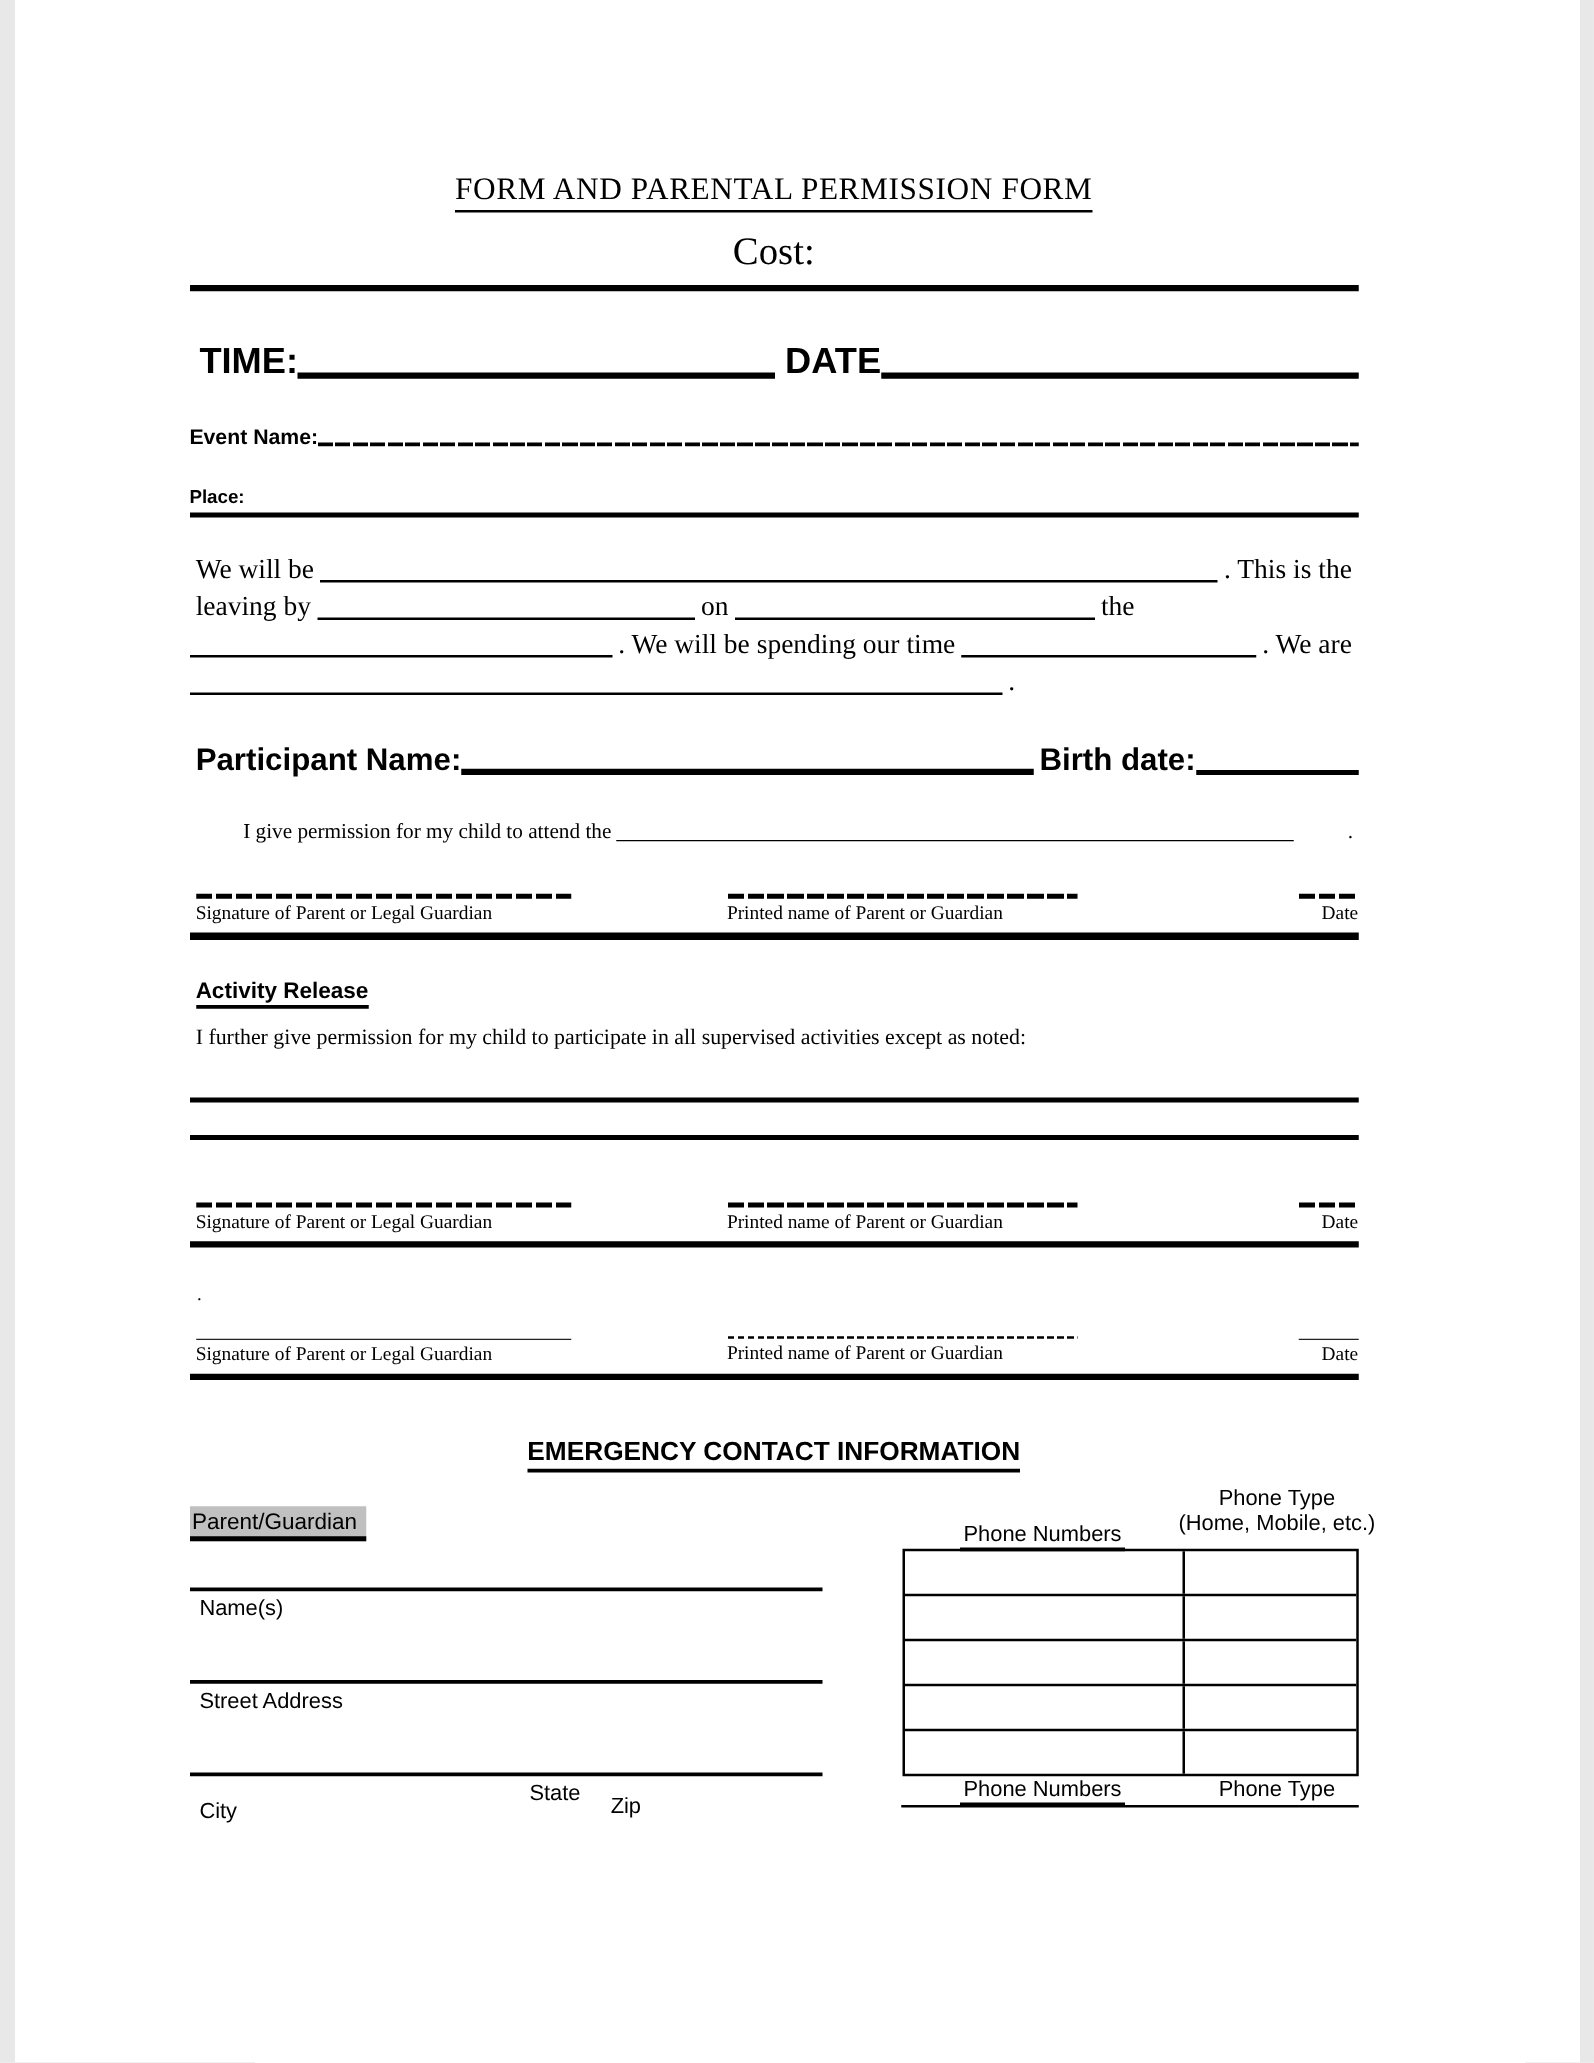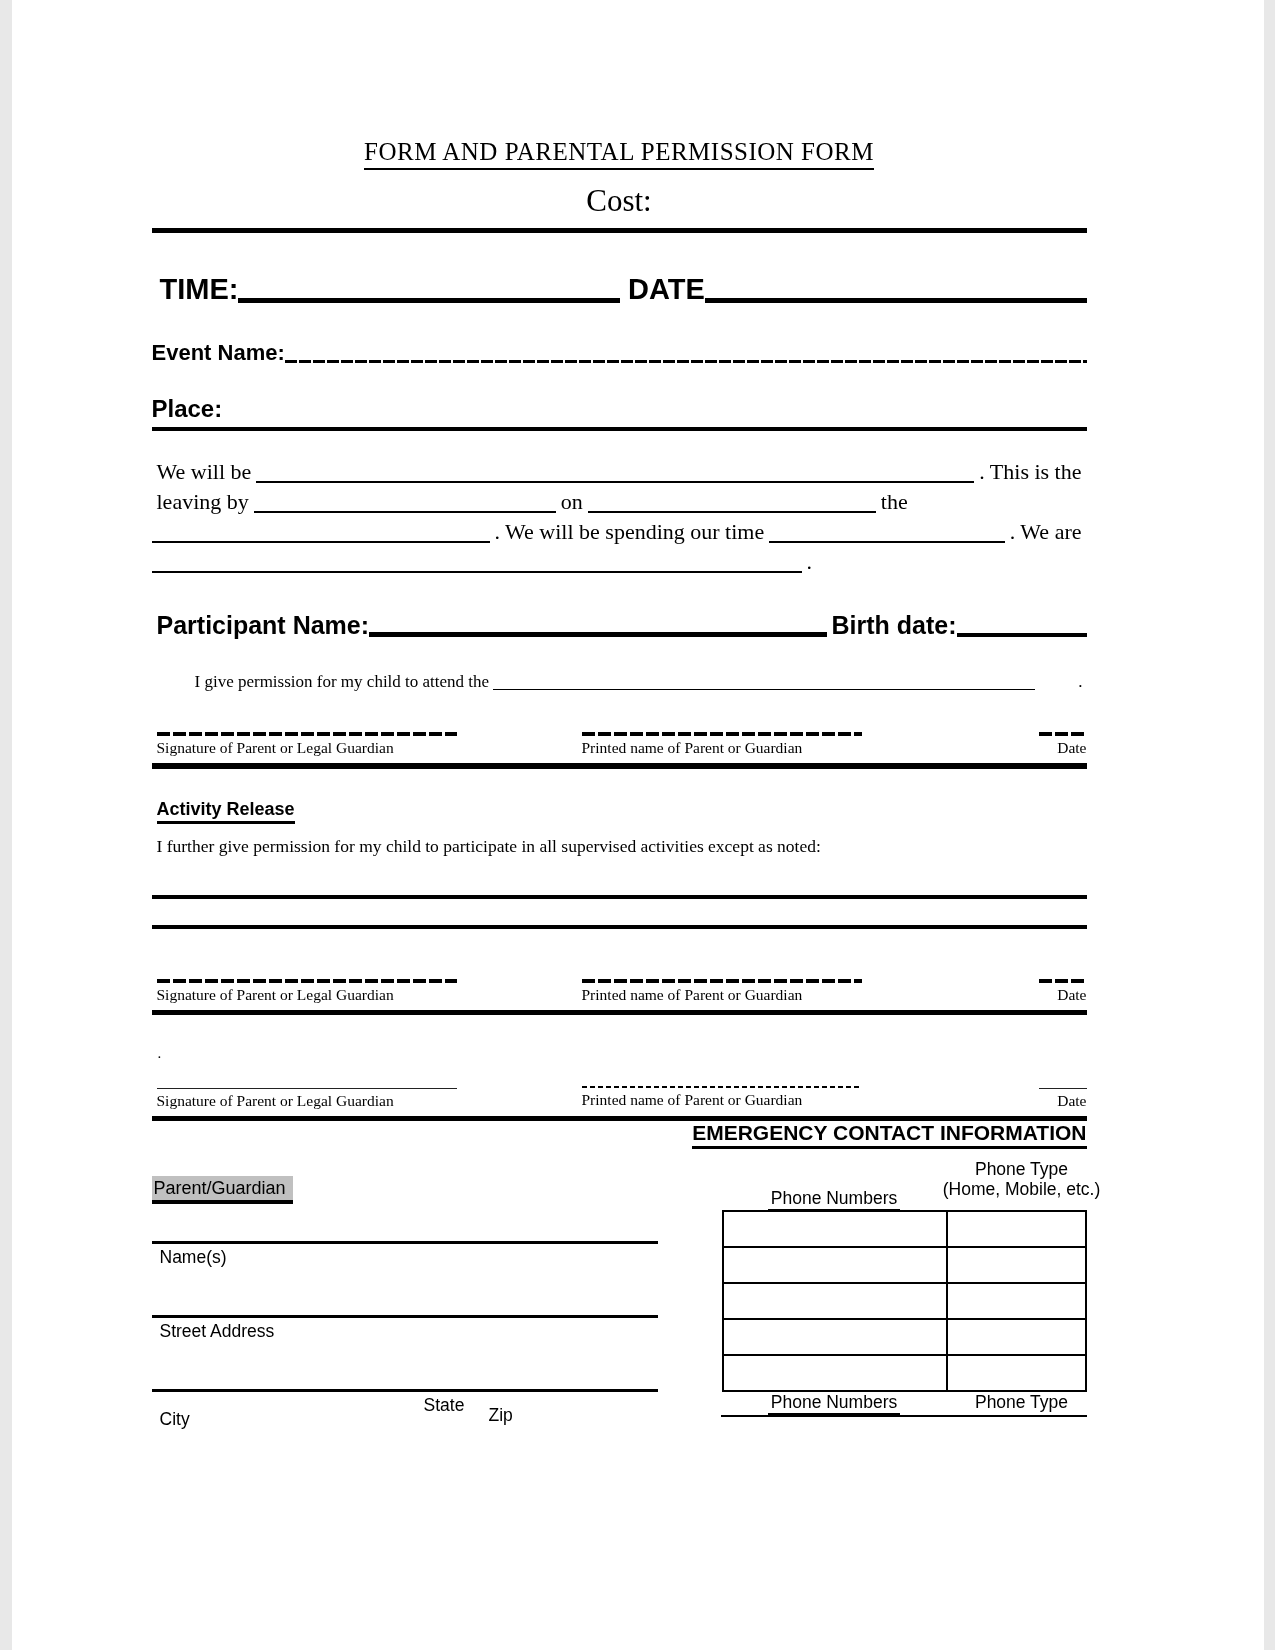--- a/index.html
+++ b/index.html
@@ -24,22 +24,22 @@
 
   
   .title-wrap{padding-top:138px;text-align:center;}
   .doc-title{font-size:25px;letter-spacing:.5px;border-bottom:2px solid #000;padding-bottom:3px;}
   .cost{font-size:31px;text-align:center;margin-top:17px;}
   .rule-cost{margin-top:9px;}
 
   
   .time-row{display:flex;margin-top:40px;font-weight:bold;font-size:29px;align-items:flex-end;}
   .time-row .lbl{padding-left:8px;}
-  .event-row{display:flex;margin-top:34px;font-weight:bold;font-size:22px;align-items:flex-end;}
-  .place-row{margin-top:29px;font-weight:bold;font-size:24px;}
+  .event-row{display:flex;margin-top:34px;font-weight:bold;font-size:17px;align-items:flex-end;}
+  .place-row{margin-top:29px;font-weight:bold;font-size:15px;}
   .rule-place{margin-top:4px;}
 
   
   .para{margin-top:24px;font-size:22px;}
   .pline{display:flex;align-items:flex-end;height:30px;}
   .pline .txt{white-space:nowrap;padding:0 5px;}
   .pline .txt:first-child{padding-left:5px;}
   .w340{width:338px;} .w650{width:650px;} .w300{width:302px;} .w285{width:288px;}
 
   
@@ -67,21 +67,21 @@
   .activity-head{margin-top:30px;margin-left:5px;}
   .activity-head span{font-family:"Liberation Sans",sans-serif;font-weight:bold;font-size:18px;
     border-bottom:3px solid #000;padding-bottom:1px;display:inline-block;}
   .activity-text{font-size:17.5px;margin-top:12px;margin-left:5px;}
   .ruleA{margin-top:38px;} .ruleB{margin-top:26px;}
   .sig-row2{margin-top:50px;}
   .stray-period{margin-top:30px;margin-left:6px;font-size:15px;height:18px;}
   .sig-row3{margin-top:22px;}
 
   
-  .em-head-wrap{text-align:right;}
+  .em-head-wrap{margin-top:46px;text-align:center;}
   .em-head{font-family:"Liberation Sans",sans-serif;font-weight:bold;font-size:21px;
     border-bottom:3px solid #000;padding-bottom:1px;display:inline-block;}
   .contact{position:relative;margin-top:12px;height:275px;
     font-family:"Liberation Sans",sans-serif;font-size:17.5px;}
   .pg-label{position:absolute;left:0;top:15px;font-weight:normal;font-size:18px;
     padding:2px 7px 1px 2px;border-bottom:4px solid #000;}
   .pt-header{position:absolute;left:775px;top:-2px;width:190px;text-align:center;line-height:20px;}
   .pn-header{position:absolute;left:595px;top:27px;width:175px;text-align:center;}
   .pn-header span,.pn-footer span{border-bottom:3px solid #000;padding:0 3px 1px 3px;}
   .em-table{position:absolute;left:570px;top:49px;width:365px;height:182px;

